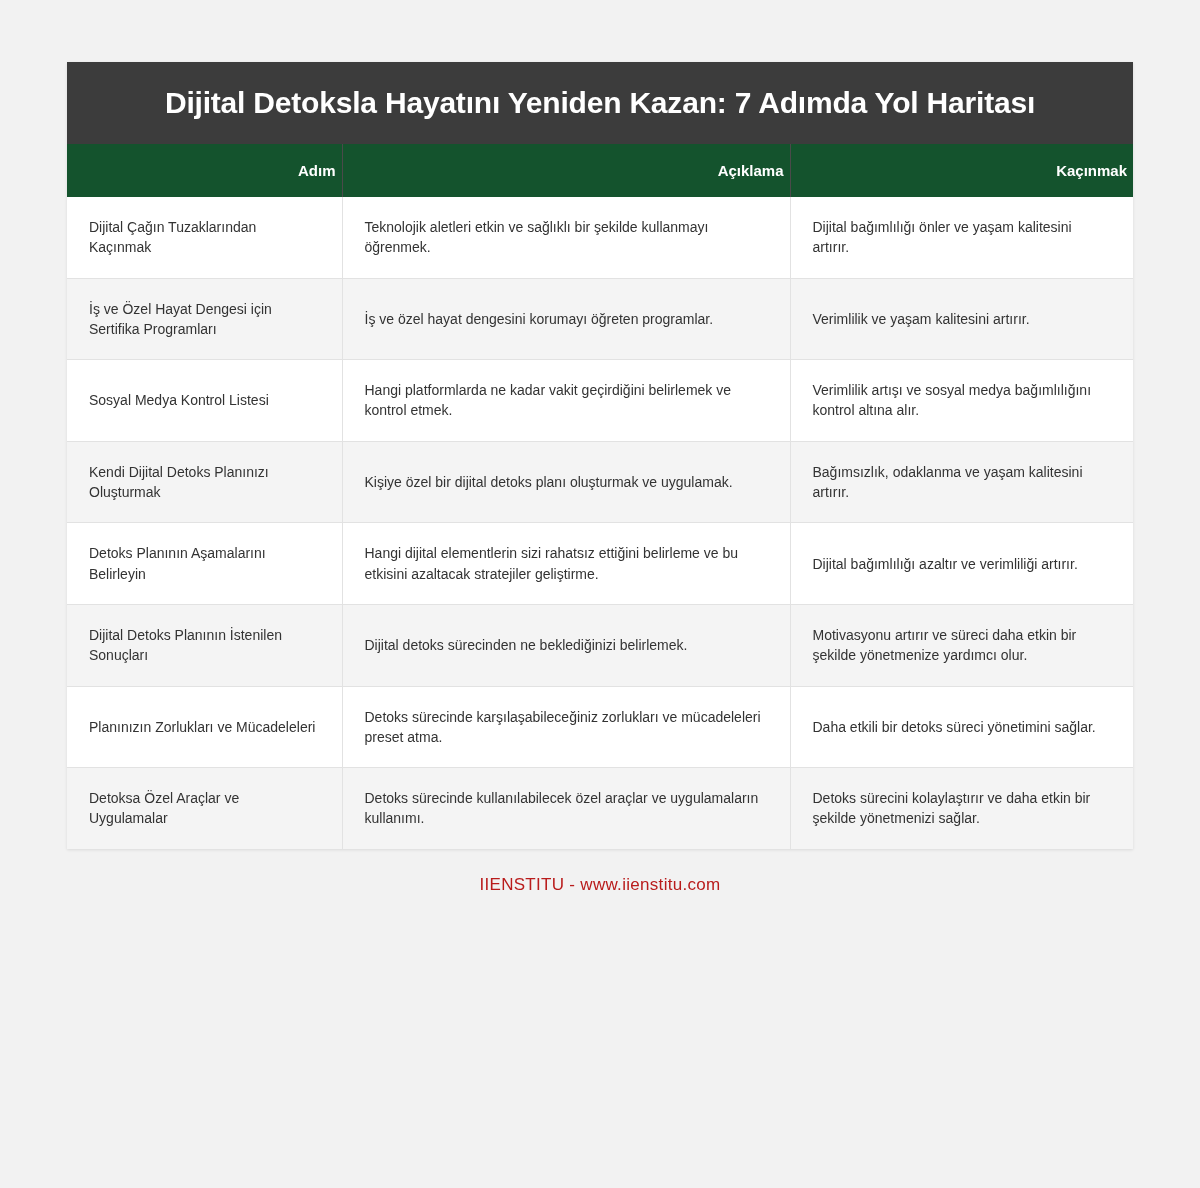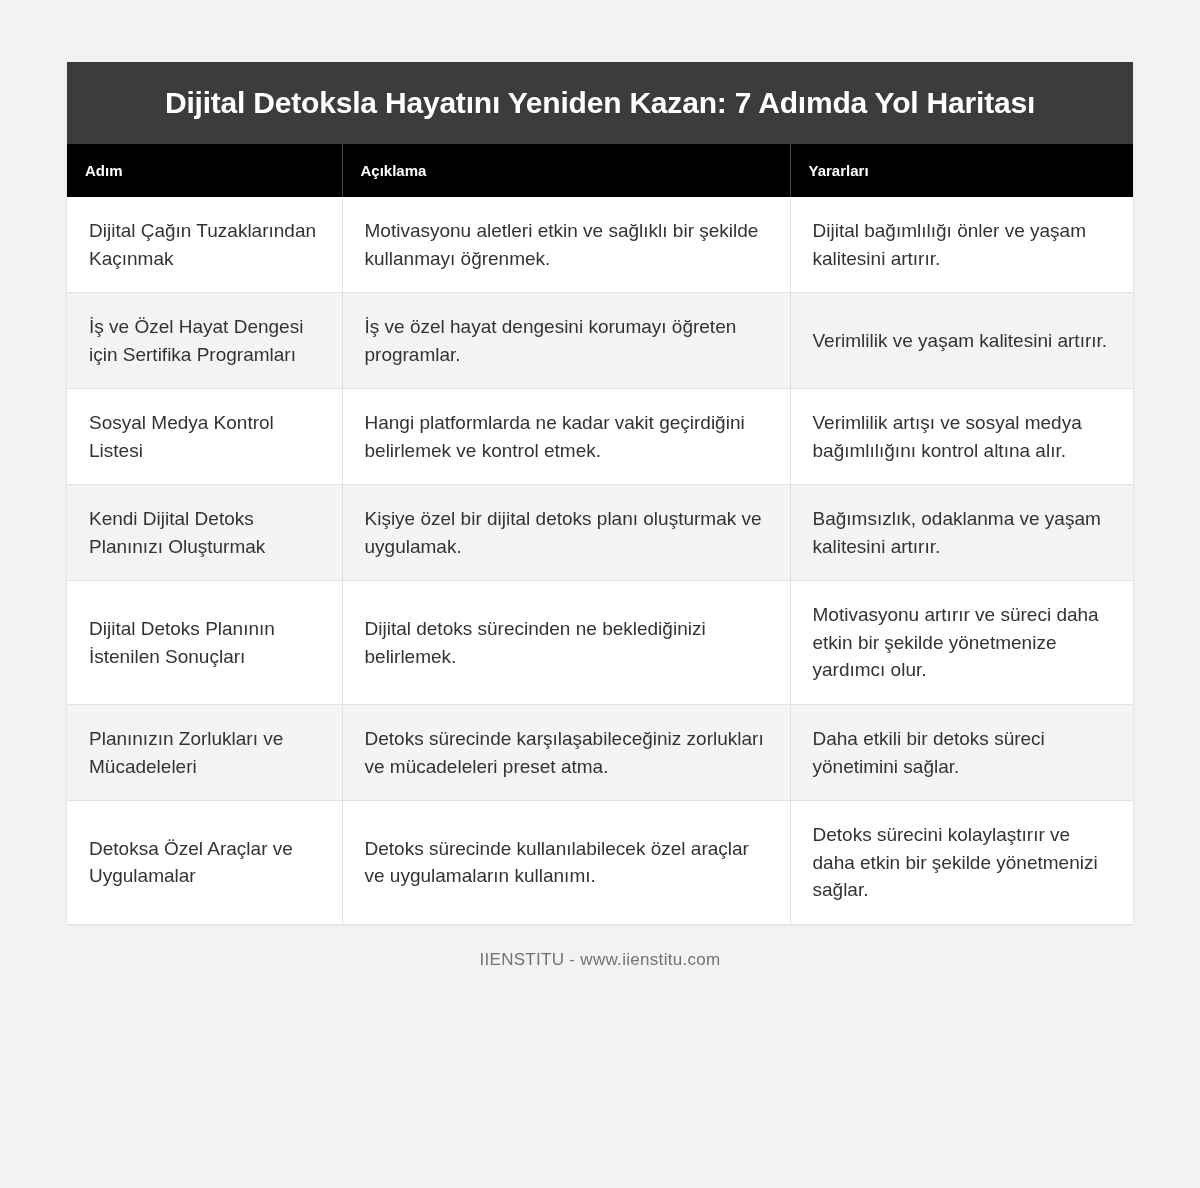--- a/index.html
+++ b/index.html
@@ -42,49 +42,49 @@
     letter-spacing: -0.2px;
     text-align: right;
     line-height: 1.2;
   }
   table {
     border-collapse: collapse;
     width: 100%;
     table-layout: fixed;
   }
   thead th {
-    background: #000000;
+    background: #14532d;
     color: #ffffff;
     font-size: 15px;
     font-weight: bold;
-    text-align: left;
-    padding: 18px 18px;
+    text-align: right;
+    padding: 18px 6px;
     border-right: 1px solid #4a4a4a;
   }
   thead th:last-child { border-right: none; }
   col.c1 { width: 275px; }
   col.c2 { width: 448px; }
   col.c3 { width: 343px; }
   tbody td {
-    font-size: 19px;
+    font-size: 14px;
     color: #333333;
     line-height: 1.45;
     padding: 20px 22px;
     vertical-align: middle;
     border-right: 1px solid #e2e2e2;
     border-bottom: 1px solid #e2e2e2;
   }
   tbody td:last-child { border-right: none; }
   tbody tr:nth-child(even) td { background: #f4f4f4; }
   tbody tr:nth-child(odd) td { background: #ffffff; }
   tbody tr:last-child td { border-bottom: none; }
   .footer {
     margin-top: 26px;
     font-size: 17px;
-    color: #737373;
+    color: #b91c1c;
     letter-spacing: 0.3px;
     text-align: center;
   }
 </style>
 </head>
 <body>
 
 <div class="page">
   <div class="table-wrap">
 
@@ -95,43 +95,48 @@
     <table>
       <colgroup>
         <col class="c1">
         <col class="c2">
         <col class="c3">
       </colgroup>
       <thead>
         <tr>
           <th>Adım</th>
           <th>Açıklama</th>
-          <th>Yararları</th>
+          <th>Kaçınmak</th>
         </tr>
       </thead>
       <tbody>
         <tr>
           <td>Dijital Çağın Tuzaklarından Kaçınmak</td>
-          <td>Motivasyonu aletleri etkin ve sağlıklı bir şekilde kullanmayı öğrenmek.</td>
+          <td>Teknolojik aletleri etkin ve sağlıklı bir şekilde kullanmayı öğrenmek.</td>
           <td>Dijital bağımlılığı önler ve yaşam kalitesini artırır.</td>
         </tr>
         <tr>
           <td>İş ve Özel Hayat Dengesi için Sertifika Programları</td>
           <td>İş ve özel hayat dengesini korumayı öğreten programlar.</td>
           <td>Verimlilik ve yaşam kalitesini artırır.</td>
         </tr>
         <tr>
           <td>Sosyal Medya Kontrol Listesi</td>
           <td>Hangi platformlarda ne kadar vakit geçirdiğini belirlemek ve kontrol etmek.</td>
           <td>Verimlilik artışı ve sosyal medya bağımlılığını kontrol altına alır.</td>
         </tr>
         <tr>
           <td>Kendi Dijital Detoks Planınızı Oluşturmak</td>
           <td>Kişiye özel bir dijital detoks planı oluşturmak ve uygulamak.</td>
           <td>Bağımsızlık, odaklanma ve yaşam kalitesini artırır.</td>
+        </tr>
+        <tr>
+          <td>Detoks Planının Aşamalarını Belirleyin</td>
+          <td>Hangi dijital elementlerin sizi rahatsız ettiğini belirleme ve bu etkisini azaltacak stratejiler geliştirme.</td>
+          <td>Dijital bağımlılığı azaltır ve verimliliği artırır.</td>
         </tr>
         <tr>
           <td>Dijital Detoks Planının İstenilen Sonuçları</td>
           <td>Dijital detoks sürecinden ne beklediğinizi belirlemek.</td>
           <td>Motivasyonu artırır ve süreci daha etkin bir şekilde yönetmenize yardımcı olur.</td>
         </tr>
         <tr>
           <td>Planınızın Zorlukları ve Mücadeleleri</td>
           <td>Detoks sürecinde karşılaşabileceğiniz zorlukları ve mücadeleleri preset atma.</td>
           <td>Daha etkili bir detoks süreci yönetimini sağlar.</td>

